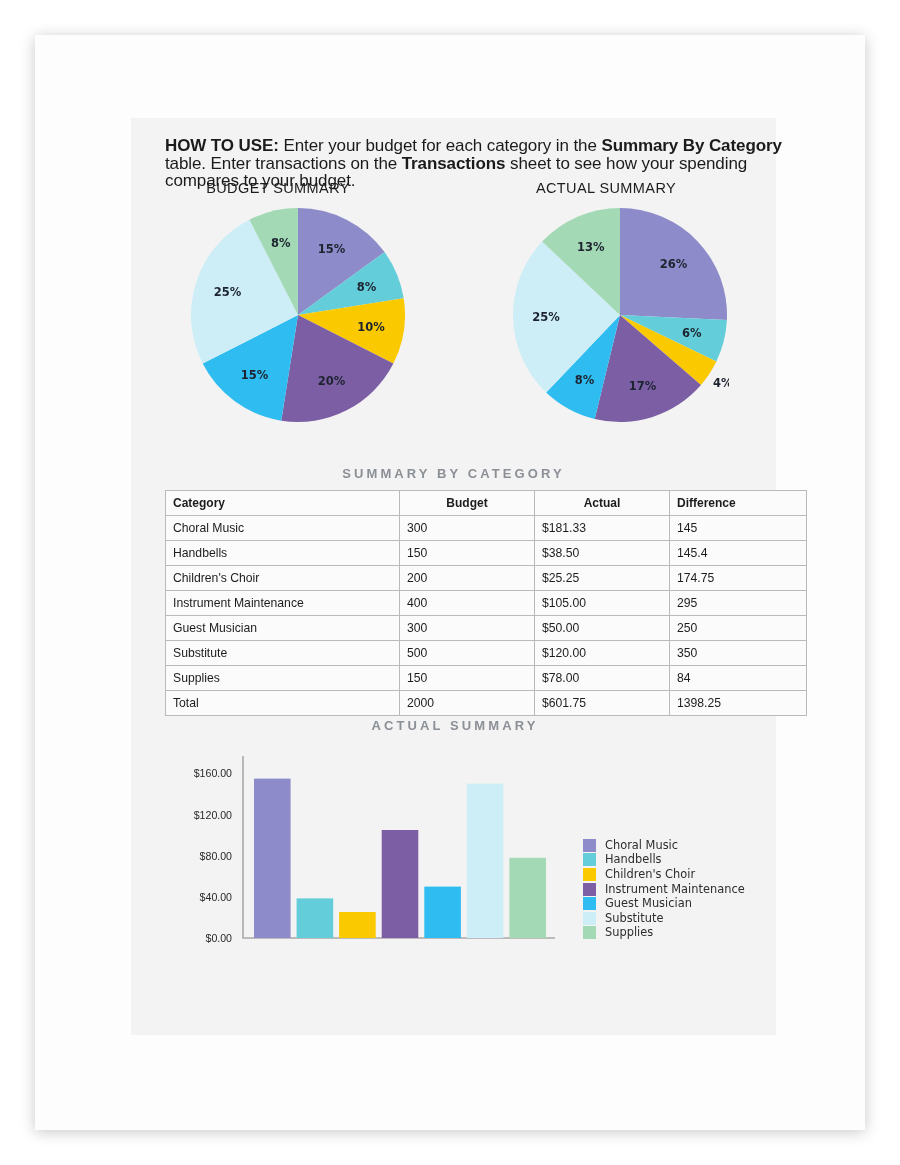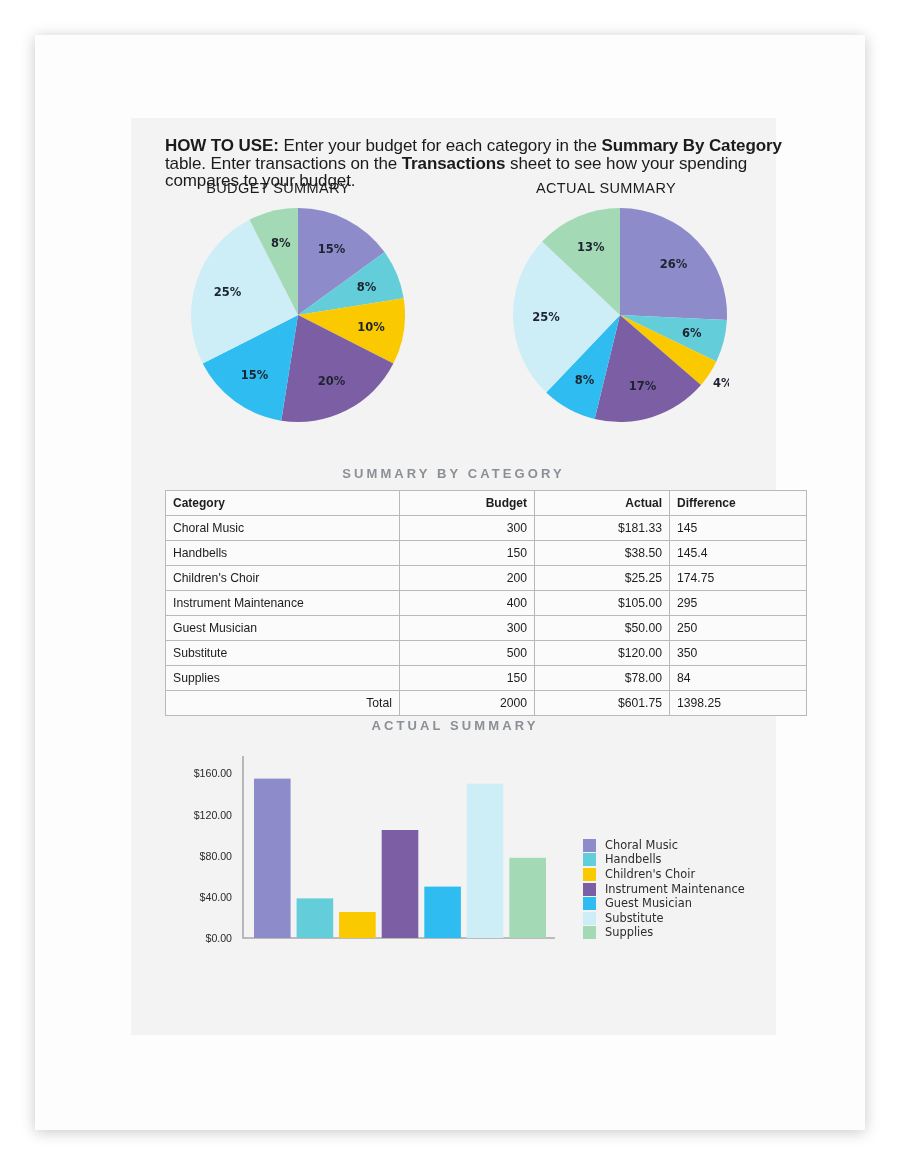--- a/index.html
+++ b/index.html
@@ -87,24 +87,24 @@
     padding: 0 7px;
     height: 24px;
     font-weight: normal;
     background: #fbfbfb;
   }
   #summary-table th {
     font-weight: bold;
     font-size: 12px;
   }
   .col-cat { width: 219px; text-align: left; }
-  .col-num { width: 120px; text-align: right; }
+  .col-num { width: 120px; }
   .col-diff { width: 122px; text-align: left; }
   tr.total-row td { font-weight: bold; }
-  .total-label { text-align: right; }
+  .total-label { text-align: left; }
   
   #bar-chart-area { position: absolute; left: 34px; top: 600px; width: 580px; height: 270px; }
   #bar-svg { position: absolute; left: 0; top: 30px; }
   .ytick {
     font-family: "Liberation Sans", sans-serif;
     font-size: 10.6px;
     fill: #2a2a2a;
     text-anchor: end;
   }
   #legend {

